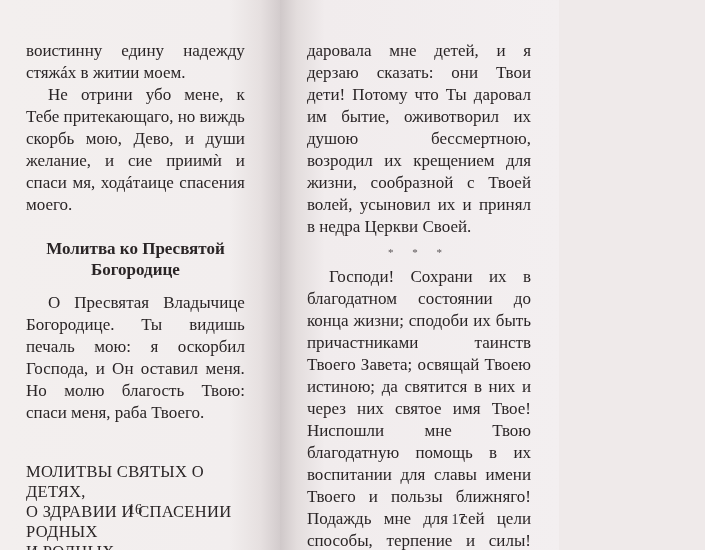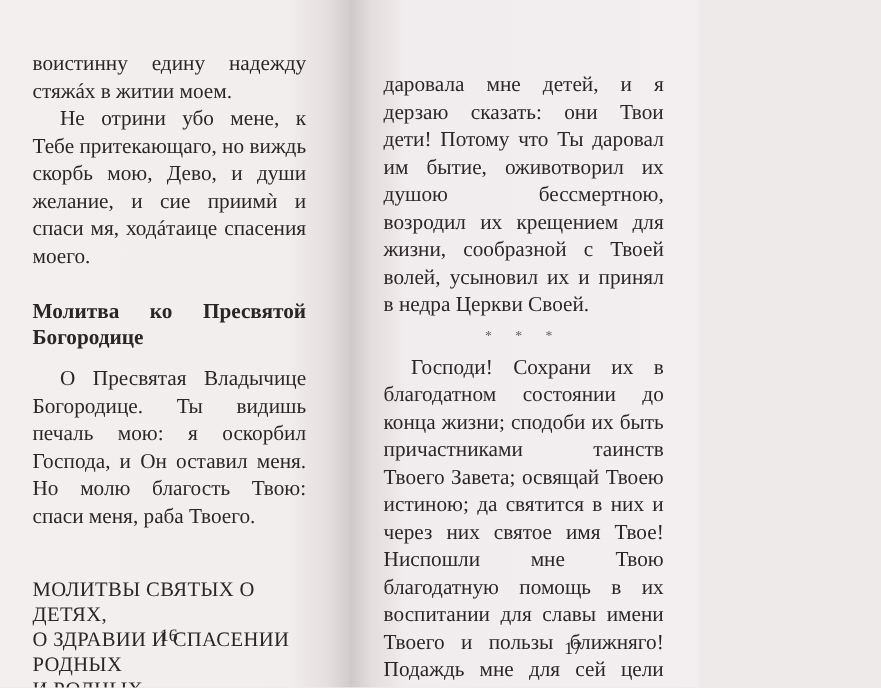--- a/index.html
+++ b/index.html
@@ -12,26 +12,26 @@
   .spread { position: relative; width: 559px; height: 550px; display: flex; }
   .page { position: relative; height: 550px; box-sizing: border-box; }
   .page-left {
     width: 352px;
     background: linear-gradient(to right, #f3efee 0%, #f2eeee 82%, #e6e0e0 93%, #d3cccd 100%);
     padding: 40px 35px 0 26px;
   }
   .page-right {
     width: 353px;
     background: linear-gradient(to right, #cfc8c9 0%, #e3dddd 6%, #f1eced 16%, #f3eff0 100%);
-    padding: 57px 28px 0 27px;
+    padding: 40px 28px 0 27px;
   }
   p { margin: 0; font-size: 17px; line-height: 22px; text-align: justify; }
   .indent { text-indent: 22px; }
   .heading-bold {
-    font-weight: bold; font-size: 17px; line-height: 21px;
+    font-weight: bold; text-align: center; font-size: 17px; line-height: 21px;
     margin: 0;
   }
   .heading-caps {
     text-align: left; font-size: 16.5px; line-height: 20px; letter-spacing: 0.3px;
     margin: 0;
   }
   .subtitle {
     font-style: italic; text-align: left; font-size: 14px; line-height: 19px; margin: 0;
   }
   .stars { text-align: center; font-size: 11px; letter-spacing: 8px; color: #5a5556; }

